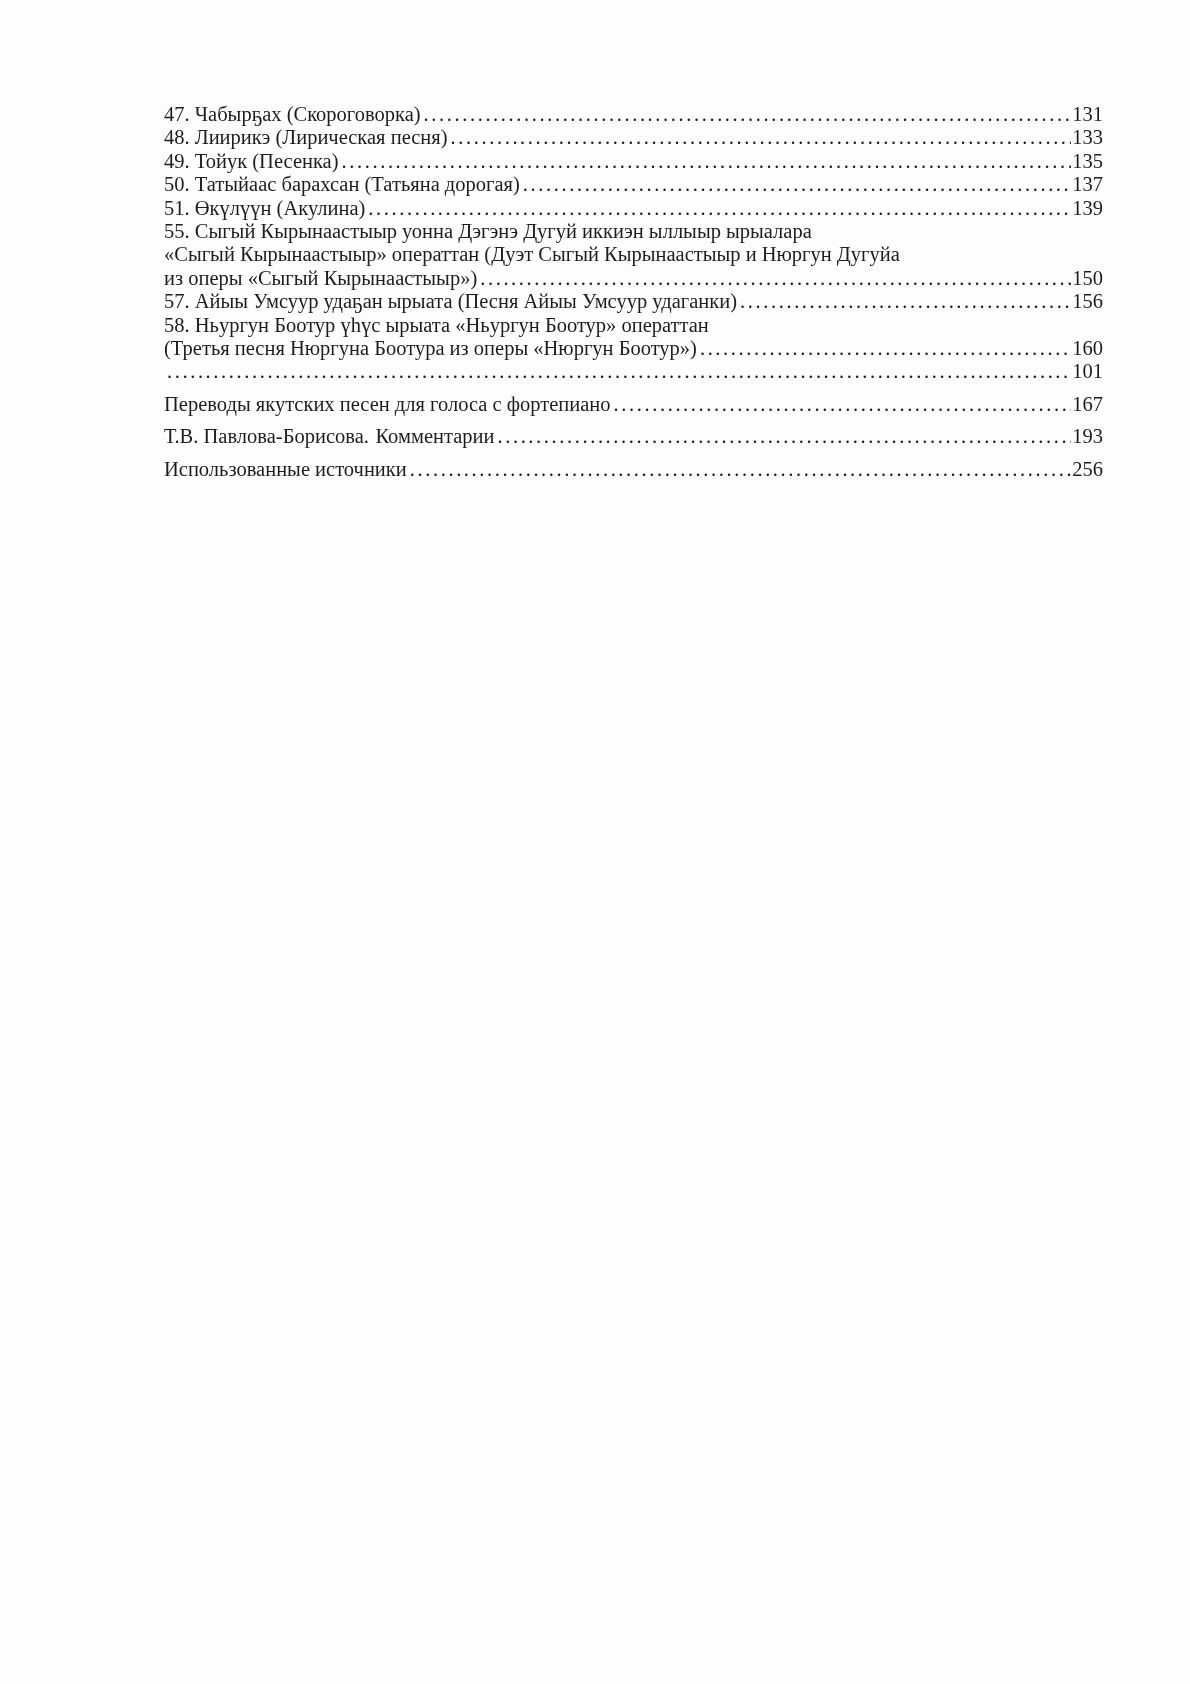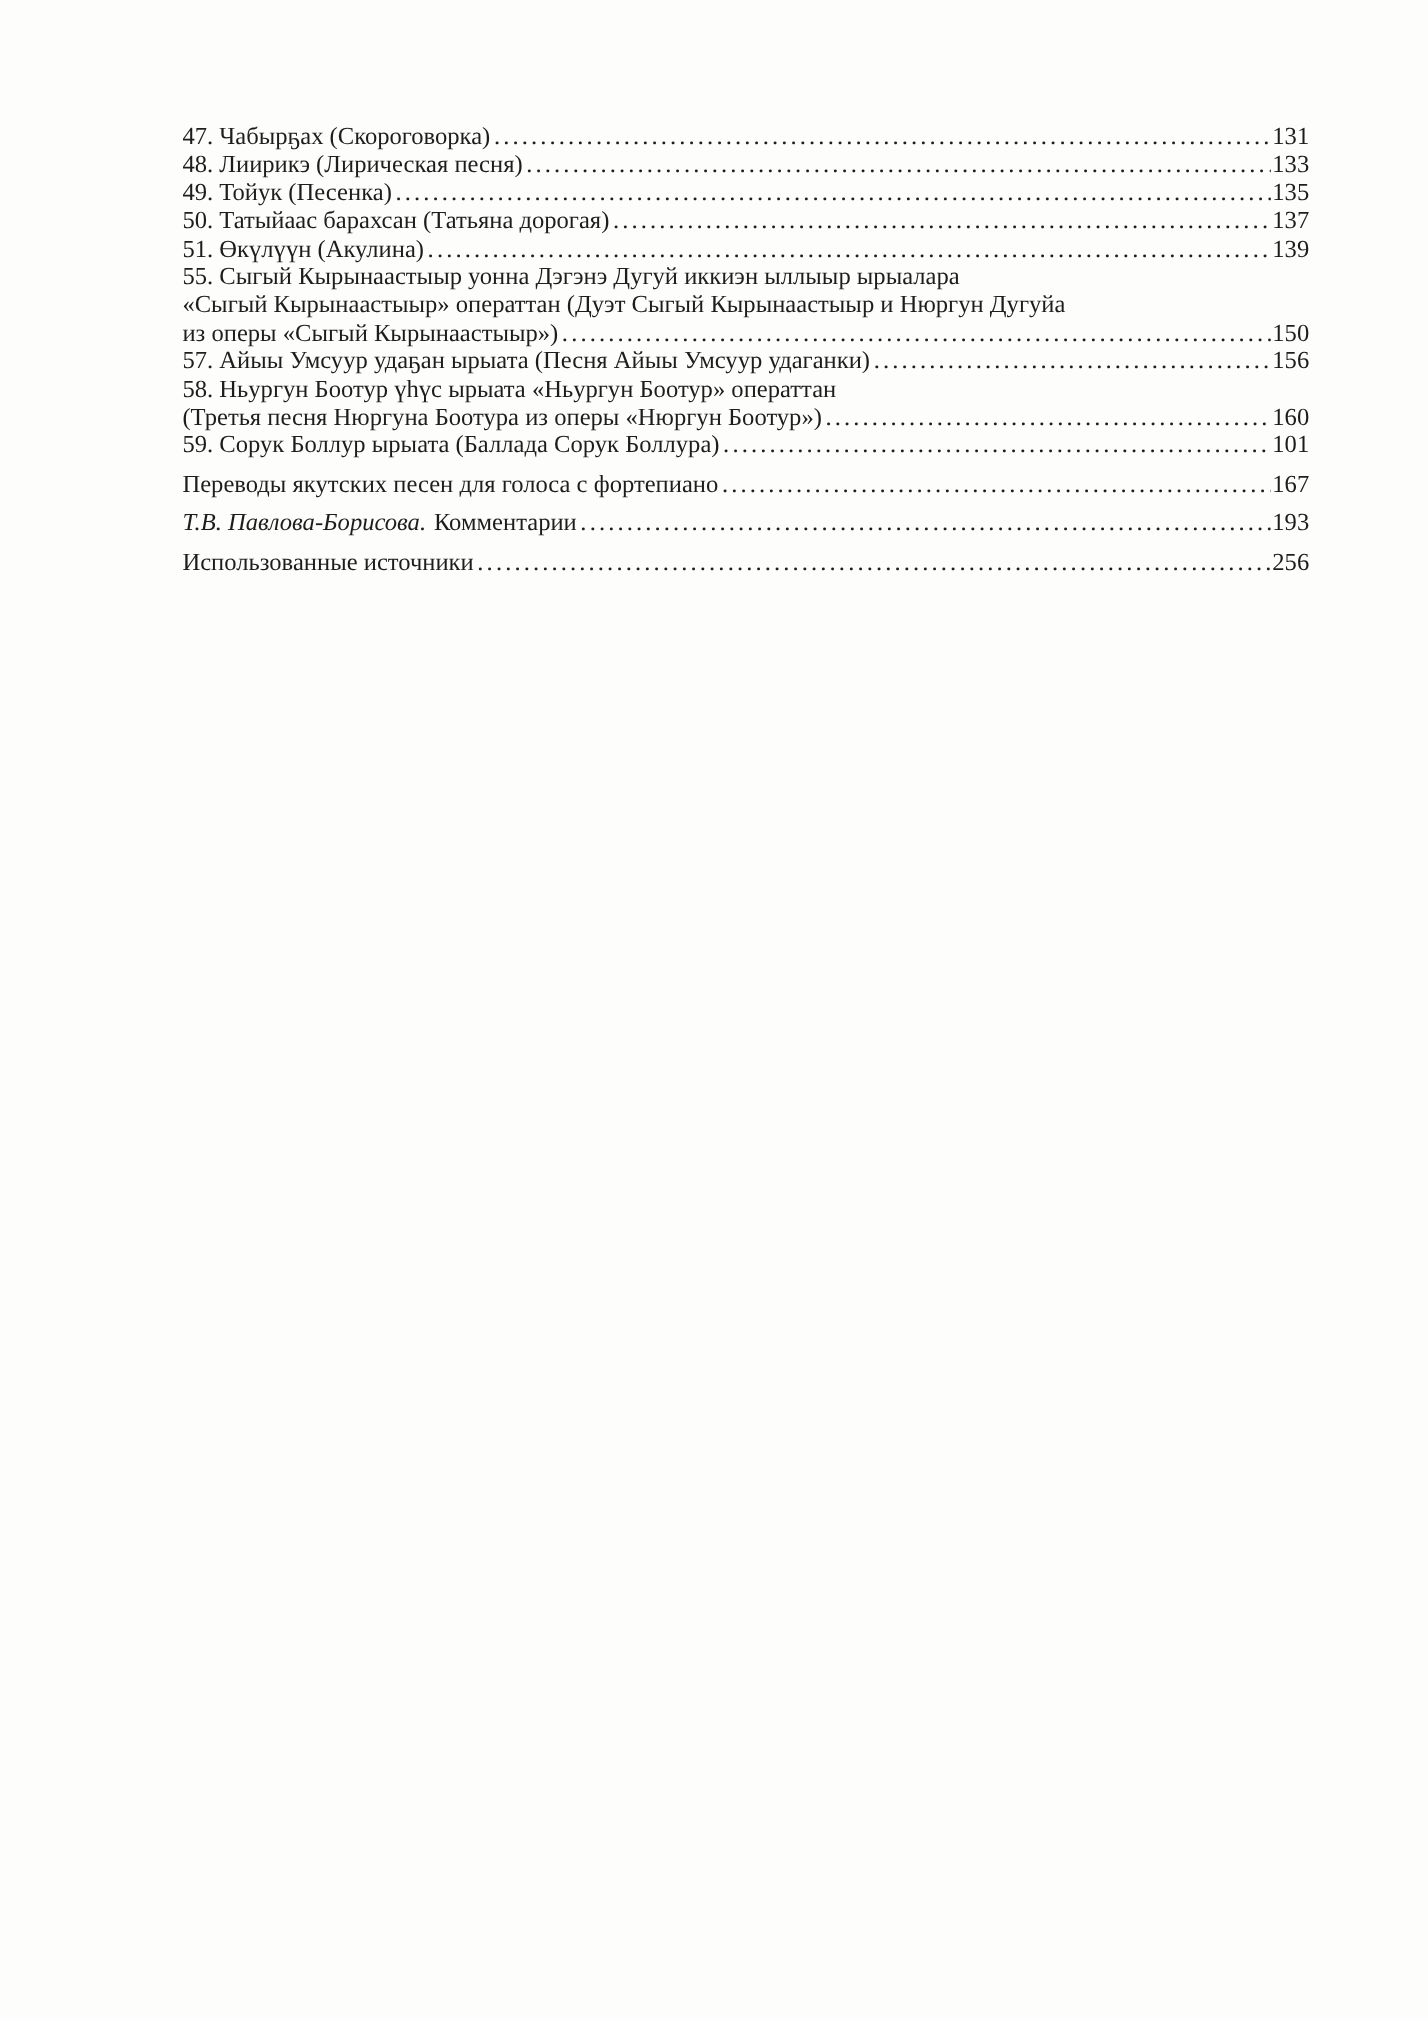--- a/index.html
+++ b/index.html
@@ -12,38 +12,37 @@
     width: 1190px;
     height: 1684px;
     margin: 0 auto;
     background: #fdfdfc;
     overflow: hidden;
     font-family: "Liberation Serif", "DejaVu Serif", serif;
     color: #1e1d1b;
   }
   .toc {
     position: absolute;
-    left: 152px;
+    left: 164px;
     top: 103px;
     width: 939px;
     font-size: 20.5px;
     line-height: 23.4px;
   }
   .entry { margin: 0; }
   .entry.gap { margin-top: 9px; }
   .pre-line {
     white-space: nowrap;
   }
   .row {
     display: flex;
     align-items: baseline;
     white-space: nowrap;
   }
   .row .italic {
-    font-style: italic;
     margin-right: 0.32em;
   }
   .row .title {
     flex: 0 0 auto;
   }
   .row .dots {
     flex: 1 1 auto;
     overflow: hidden;
     white-space: nowrap;
     margin: 0 1px 0 3px;
@@ -117,21 +116,20 @@
       <div class="entry">
         <div class="pre-line">58. Ньургун Боотур үһүс ырыата «Ньургун Боотур» операттан</div>
         <div class="row">
           <span class="title">(Третья песня Нюргуна Боотура из оперы «Нюргун Боотур»)</span>
           <span class="dots"></span>
           <span class="page-num">160</span>
         </div>
       </div>
       <div class="entry">
         <div class="row">
-          <span class="title">59. Сорук Боллур ырыата (Баллада Сорук Боллура)</span>
           <span class="dots"></span>
           <span class="page-num">101</span>
         </div>
       </div>
       <div class="entry gap">
         <div class="row">
           <span class="title">Переводы якутских песен для голоса с фортепиано</span>
           <span class="dots"></span>
           <span class="page-num">167</span>
         </div>

